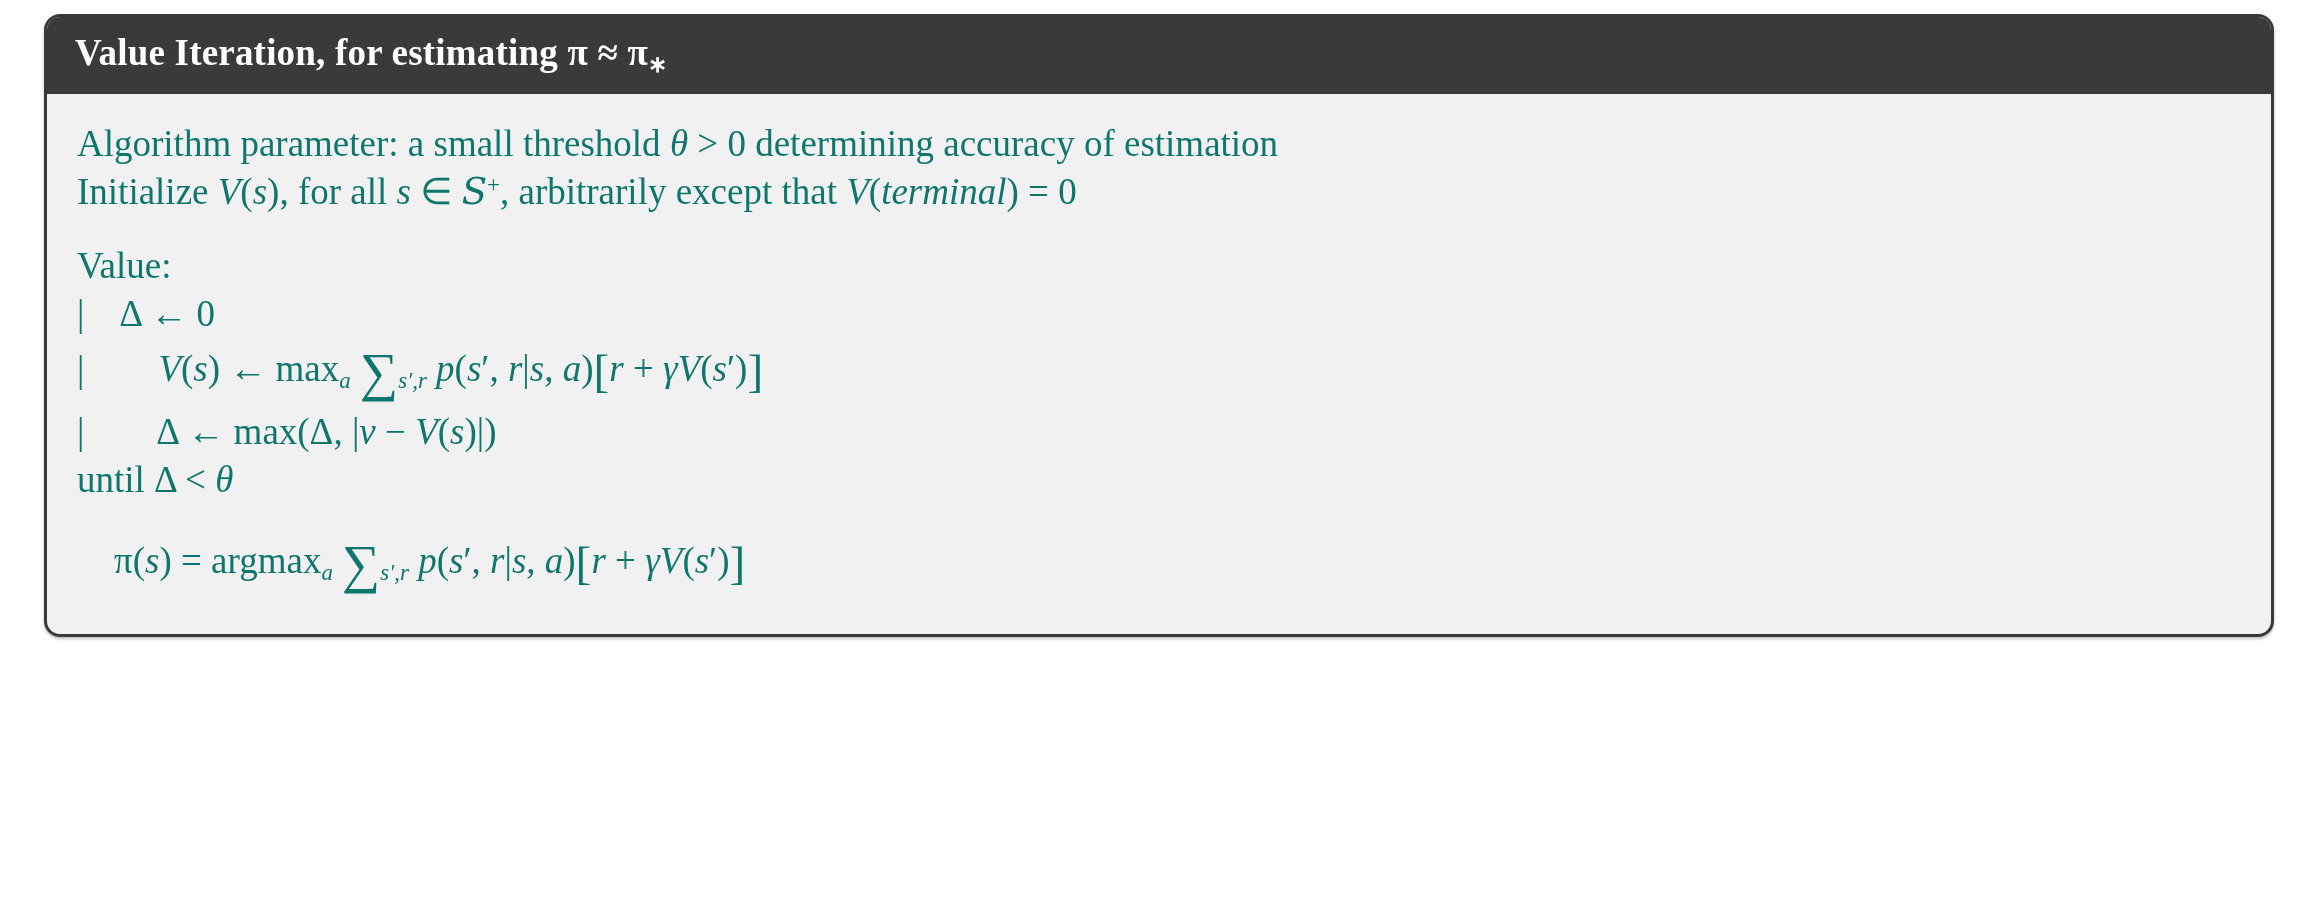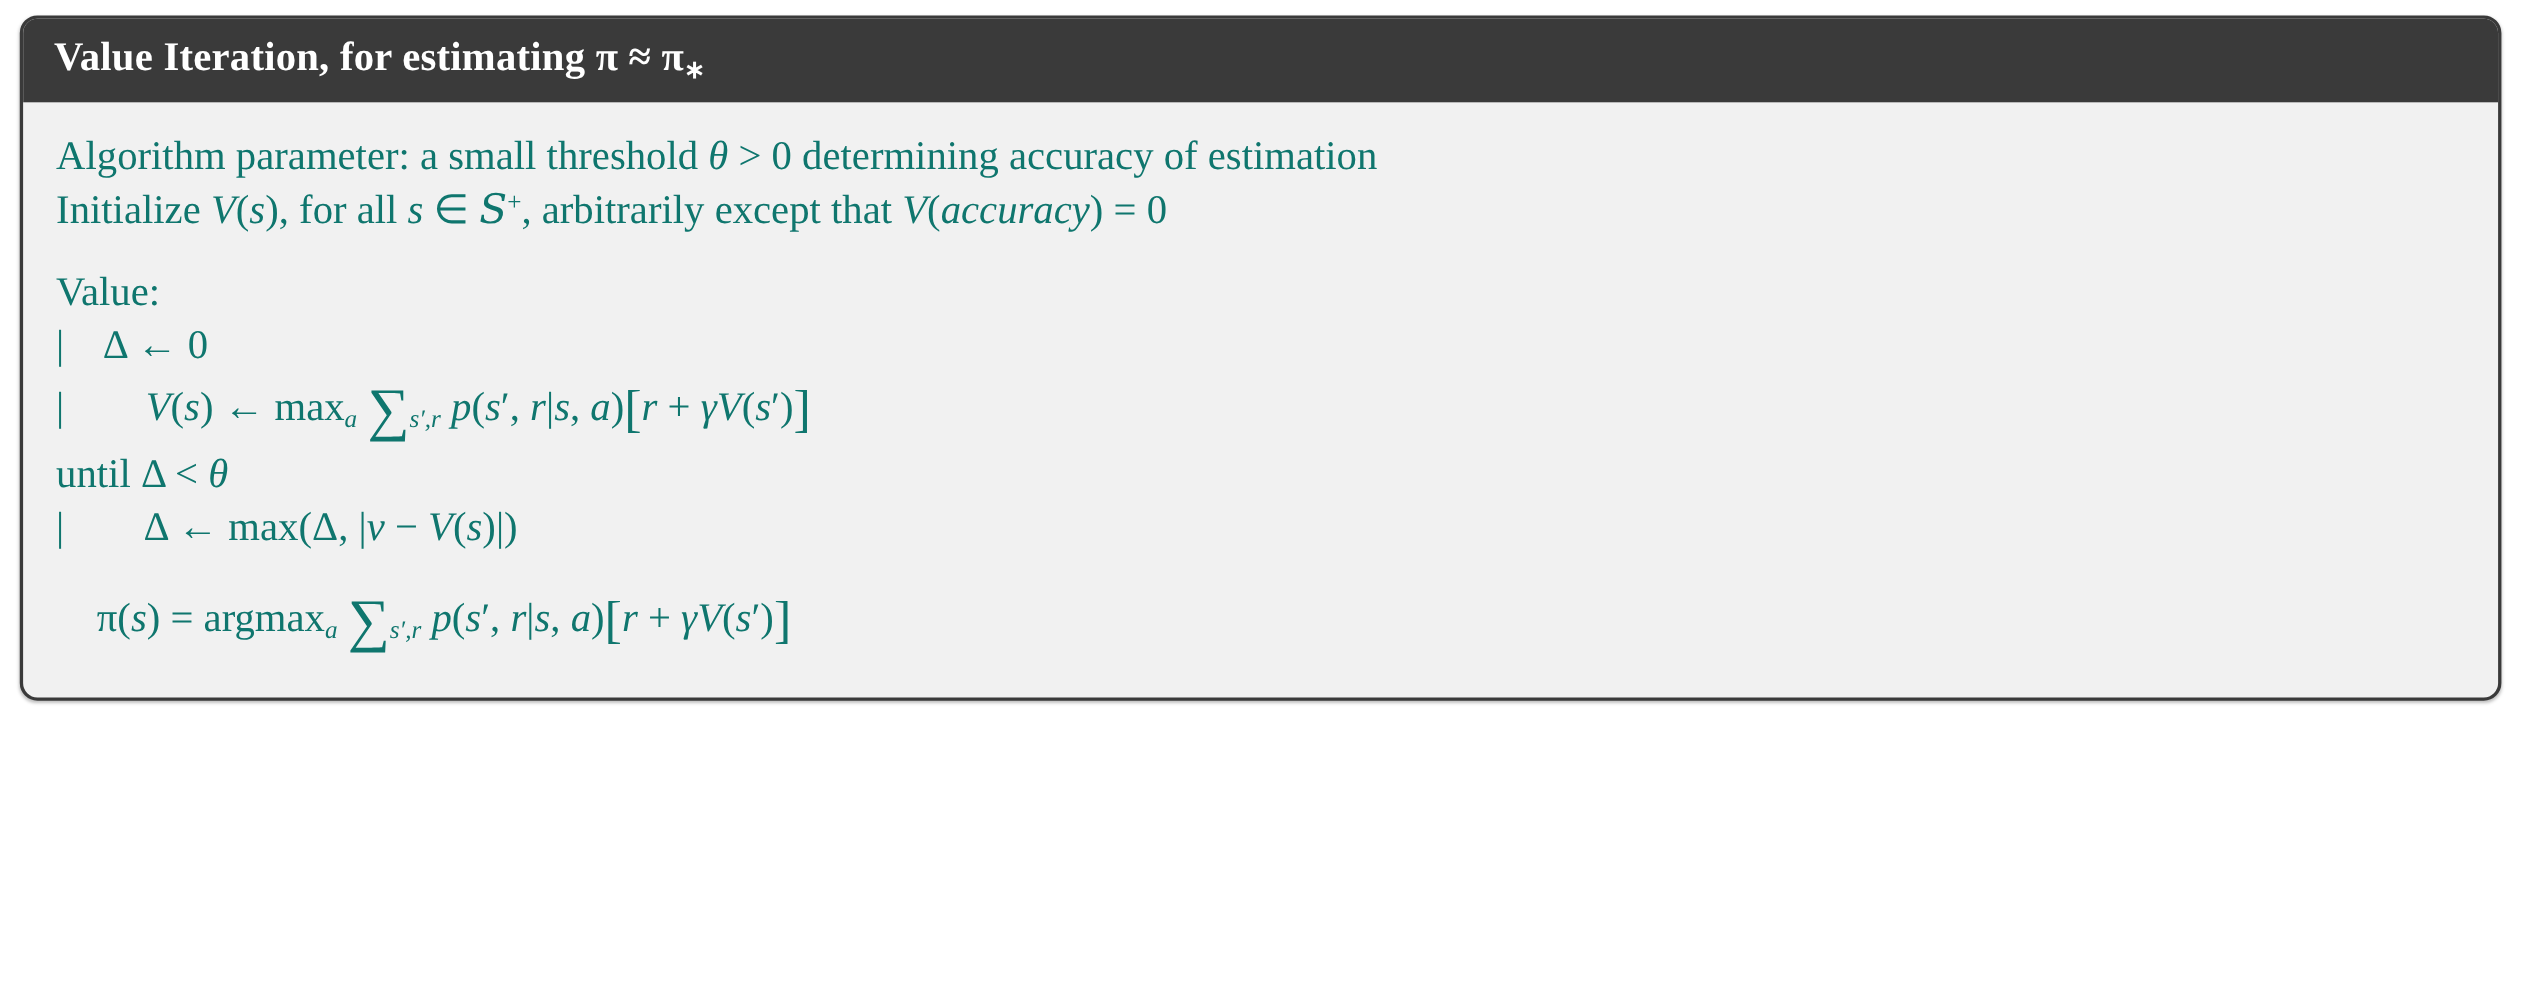--- a/index.html
+++ b/index.html
@@ -7,21 +7,21 @@
     padding: 0;
     background: #ffffff;
   }
   body {
     width: 2300px;
     height: 904px;
     font-family: "Liberation Serif", serif;
   }
 
   .page {
-    padding: 14px 26px 0 18px;
+    padding: 14px 26px 0 44px;
     box-sizing: border-box;
     width: 2300px;
     height: 664px;
   }
 
   .algo-box {
     border: 3px solid #3a3a3a;
     border-radius: 16px;
     overflow: hidden;
     background: #f1f1f1;
@@ -99,35 +99,35 @@
   <div class="algo-box">
 
     <div class="algo-title-bar">
       <span>Value Iteration, for estimating </span><span class="mup">π</span><span> ≈ </span><span class="mup">π</span><span class="subup">∗</span>
     </div>
 
     <div class="algo-body">
 
       <div class="line">Algorithm parameter: a small threshold <span class="mi">θ</span> &gt; 0 determining accuracy of estimation</div>
 
-      <div class="line">Initialize <span class="mi">V</span>(<span class="mi">s</span>), for all <span class="mi">s</span> ∈ <span class="cal">S</span><span class="sup">+</span>, arbitrarily except that <span class="mi">V</span>(<span class="mi">accuracy</span>) = 0</div>
+      <div class="line">Initialize <span class="mi">V</span>(<span class="mi">s</span>), for all <span class="mi">s</span> ∈ <span class="cal">S</span><span class="sup">+</span>, arbitrarily except that <span class="mi">V</span>(<span class="mi">terminal</span>) = 0</div>
 
       <div class="blank"></div>
 
       <div class="line">Value:</div>
 
       <div class="line"><span class="bar">|</span>&nbsp;&nbsp; Δ ← 0</div>
 
 
 
       <div class="line"><span class="bar">|</span>&nbsp;&nbsp;&nbsp;&nbsp;&nbsp;&nbsp; <span class="mi">V</span>(<span class="mi">s</span>) ← max<span class="sub">a</span> <span class="bigop">∑</span><span class="sub">s′,r</span> <span class="mi">p</span>(<span class="mi">s</span>′, <span class="mi">r</span>|<span class="mi">s</span>, <span class="mi">a</span>)<span class="brk">[</span><span class="mi">r</span> + <span class="mi">γ</span><span class="mi">V</span>(<span class="mi">s</span>′)<span class="brk">]</span></div>
 
+      <div class="line"><span class="bar">|</span>&nbsp;&nbsp;&nbsp;&nbsp;&nbsp;&nbsp; Δ ← max(Δ, |<span class="mi">v</span> − <span class="mi">V</span>(<span class="mi">s</span>)|)</div>
+
       <div class="line">until Δ &lt; <span class="mi">θ</span></div>
-
-      <div class="line"><span class="bar">|</span>&nbsp;&nbsp;&nbsp;&nbsp;&nbsp;&nbsp; Δ ← max(Δ, |<span class="mi">v</span> − <span class="mi">V</span>(<span class="mi">s</span>)|)</div>
 
       <div class="blank"></div>
 
 
       <div class="line">&nbsp;&nbsp;&nbsp; <span class="mup">π</span>(<span class="mi">s</span>) = argmax<span class="sub">a</span> <span class="bigop">∑</span><span class="sub">s′,r</span> <span class="mi">p</span>(<span class="mi">s</span>′, <span class="mi">r</span>|<span class="mi">s</span>, <span class="mi">a</span>)<span class="brk">[</span><span class="mi">r</span> + <span class="mi">γ</span><span class="mi">V</span>(<span class="mi">s</span>′)<span class="brk">]</span></div>
 
     </div>
   </div>
 </div>
 

